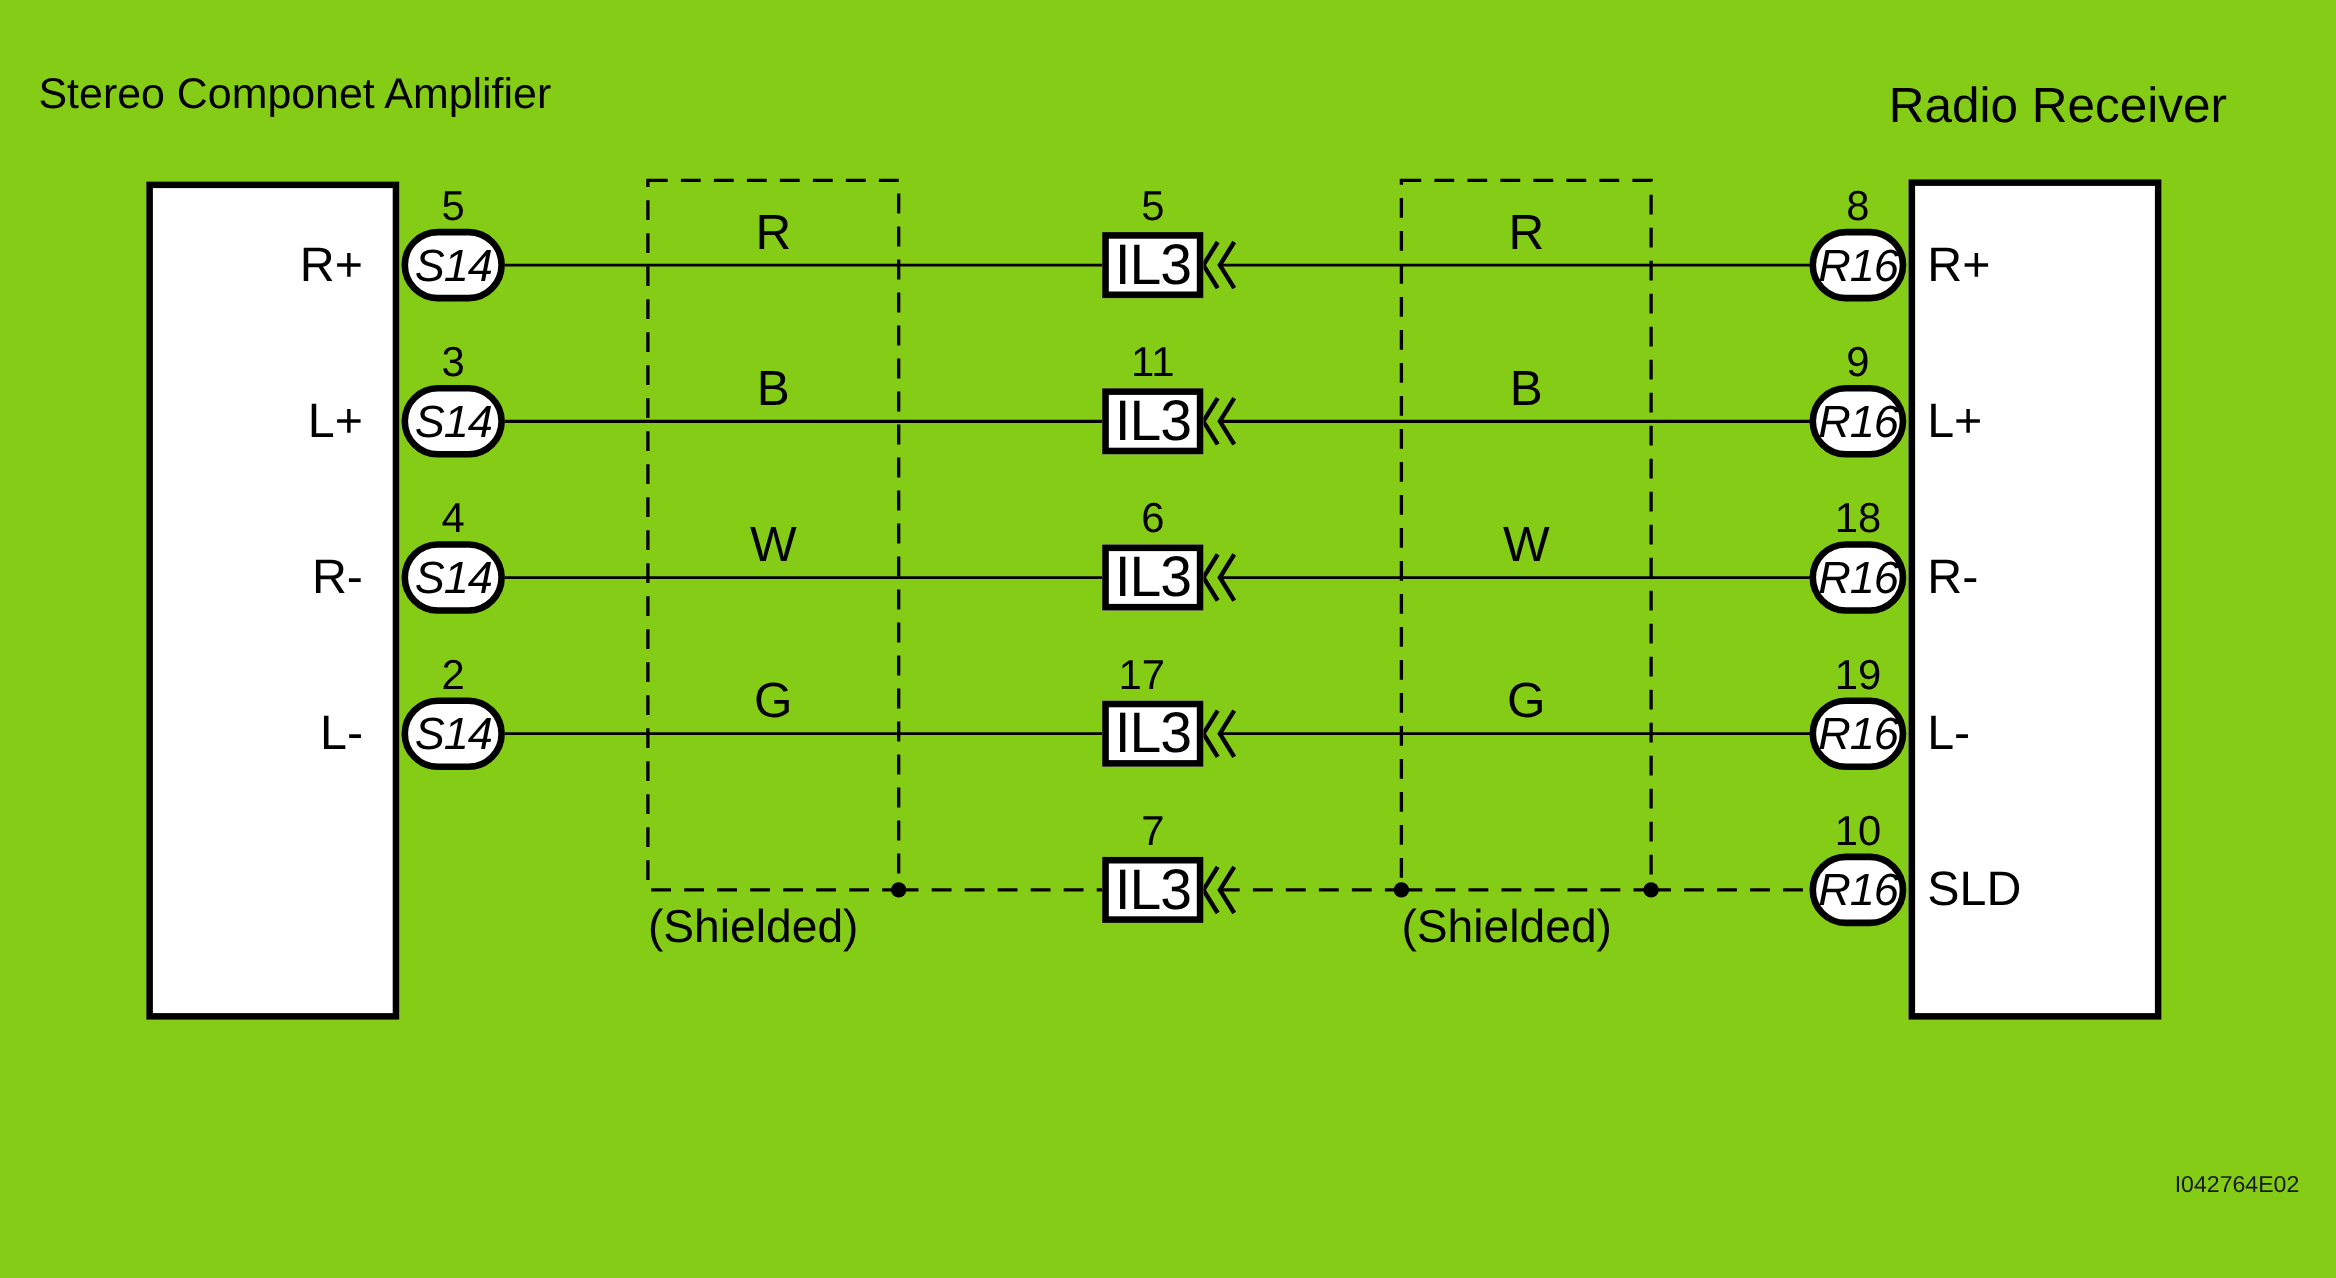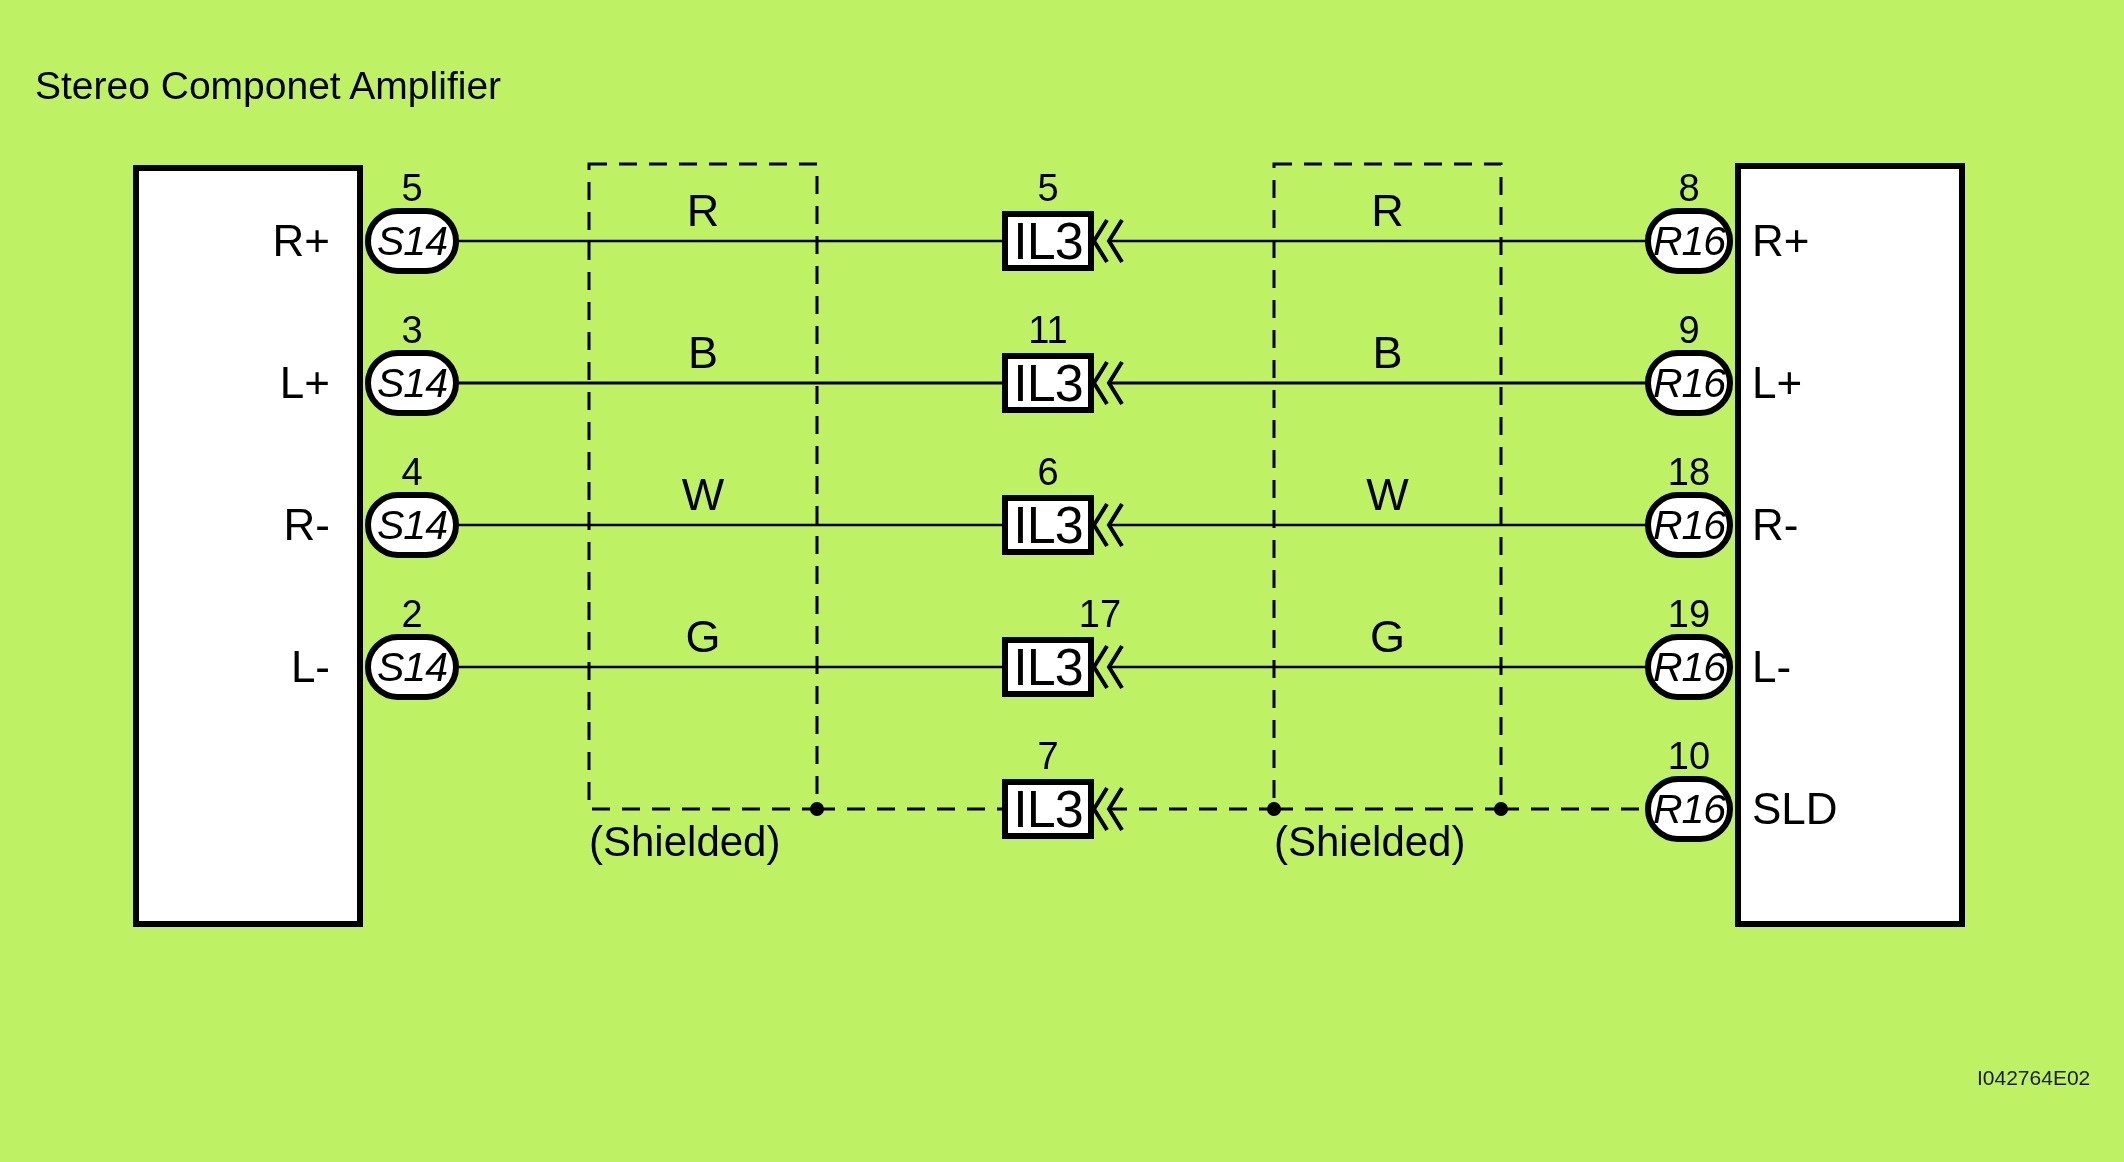--- a/index.html
+++ b/index.html
@@ -1,17 +1,17 @@
 <!DOCTYPE html>
 <html><head>
 <meta charset="utf-8">
 <style>
   html,body{margin:0;padding:0;background:#ffffff;}
   .canvas{
-    position:relative;width:2124px;height:1162px;background:#bef264;overflow:hidden;
+    position:relative;width:2124px;height:1162px;background:#84cc16;overflow:hidden;
     font-family:"Liberation Sans", sans-serif;color:#000;
   }
   .abs{position:absolute;}
   .title{font-size:39px;white-space:nowrap;}
   .title-r{font-size:45px;white-space:nowrap;}
   .compbox{border:6px solid #000;background:#fff;box-sizing:border-box;}
   .oval{
     border:6px solid #000;border-radius:33px;background:#fff;box-sizing:border-box;
     display:flex;align-items:center;justify-content:center;
     font-size:41px;letter-spacing:-1px;font-style:italic;
@@ -76,20 +76,21 @@
     <g stroke="#000" stroke-width="4" fill="none">
       <polyline points="1107,788 1094,809 1107,830"></polyline>
         <polyline points="1122,788 1109,809 1122,830"></polyline>
     </g>
   </svg>
 
   <div class="abs compbox" style="left:133px;top:165px;width:230px;height:762px;"></div>
   <div class="abs compbox" style="left:1735px;top:163px;width:230px;height:764px;"></div>
 
   <div class="abs title" style="left:35px;top:64px;">Stereo Componet Amplifier</div>
+  <div class="abs title-r" style="left:1717px;top:70px;">Radio Receiver</div>
 
   <div class="abs pinlabel right-al" style="left:140px;top:217px;width:190px;">R+</div>
   <div class="abs num" style="left:365px;top:168px;width:94px;">5</div>
   <div class="abs oval" style="left:365px;top:208px;width:94px;height:66px;">S14</div>
   <div class="abs wirelabel" style="left:589px;top:187px;width:228px;">R</div>
   <div class="abs num" style="left:1002px;top:168px;width:92px;">5</div>
   <div class="abs ilbox" style="left:1002px;top:211px;width:92px;height:60px;">IL3</div>
   <div class="abs wirelabel" style="left:1274px;top:187px;width:227px;">R</div>
   <div class="abs num" style="left:1645px;top:168px;width:88px;">8</div>
   <div class="abs oval" style="left:1645px;top:208px;width:88px;height:66px;">R16</div>
@@ -114,21 +115,21 @@
   <div class="abs ilbox" style="left:1002px;top:495px;width:92px;height:60px;">IL3</div>
   <div class="abs wirelabel" style="left:1274px;top:471px;width:227px;">W</div>
   <div class="abs num" style="left:1645px;top:452px;width:88px;">18</div>
   <div class="abs oval" style="left:1645px;top:492px;width:88px;height:66px;">R16</div>
   <div class="abs pinlabel" style="left:1752px;top:501px;">R-</div>
 
   <div class="abs pinlabel right-al" style="left:140px;top:643px;width:190px;">L-</div>
   <div class="abs num" style="left:365px;top:594px;width:94px;">2</div>
   <div class="abs oval" style="left:365px;top:634px;width:94px;height:66px;">S14</div>
   <div class="abs wirelabel" style="left:589px;top:613px;width:228px;">G</div>
-  <div class="abs num" style="left:1054px;top:594px;width:92px;">17</div>
+  <div class="abs num" style="left:992px;top:594px;width:92px;">17</div>
   <div class="abs ilbox" style="left:1002px;top:637px;width:92px;height:60px;">IL3</div>
   <div class="abs wirelabel" style="left:1274px;top:613px;width:227px;">G</div>
   <div class="abs num" style="left:1645px;top:594px;width:88px;">19</div>
   <div class="abs oval" style="left:1645px;top:634px;width:88px;height:66px;">R16</div>
   <div class="abs pinlabel" style="left:1752px;top:643px;">L-</div>
 
   <div class="abs num" style="left:1002px;top:736px;width:92px;">7</div>
   <div class="abs ilbox" style="left:1002px;top:779px;width:92px;height:60px;">IL3</div>
   <div class="abs num" style="left:1645px;top:736px;width:88px;">10</div>
   <div class="abs oval" style="left:1645px;top:776px;width:88px;height:66px;">R16</div>

